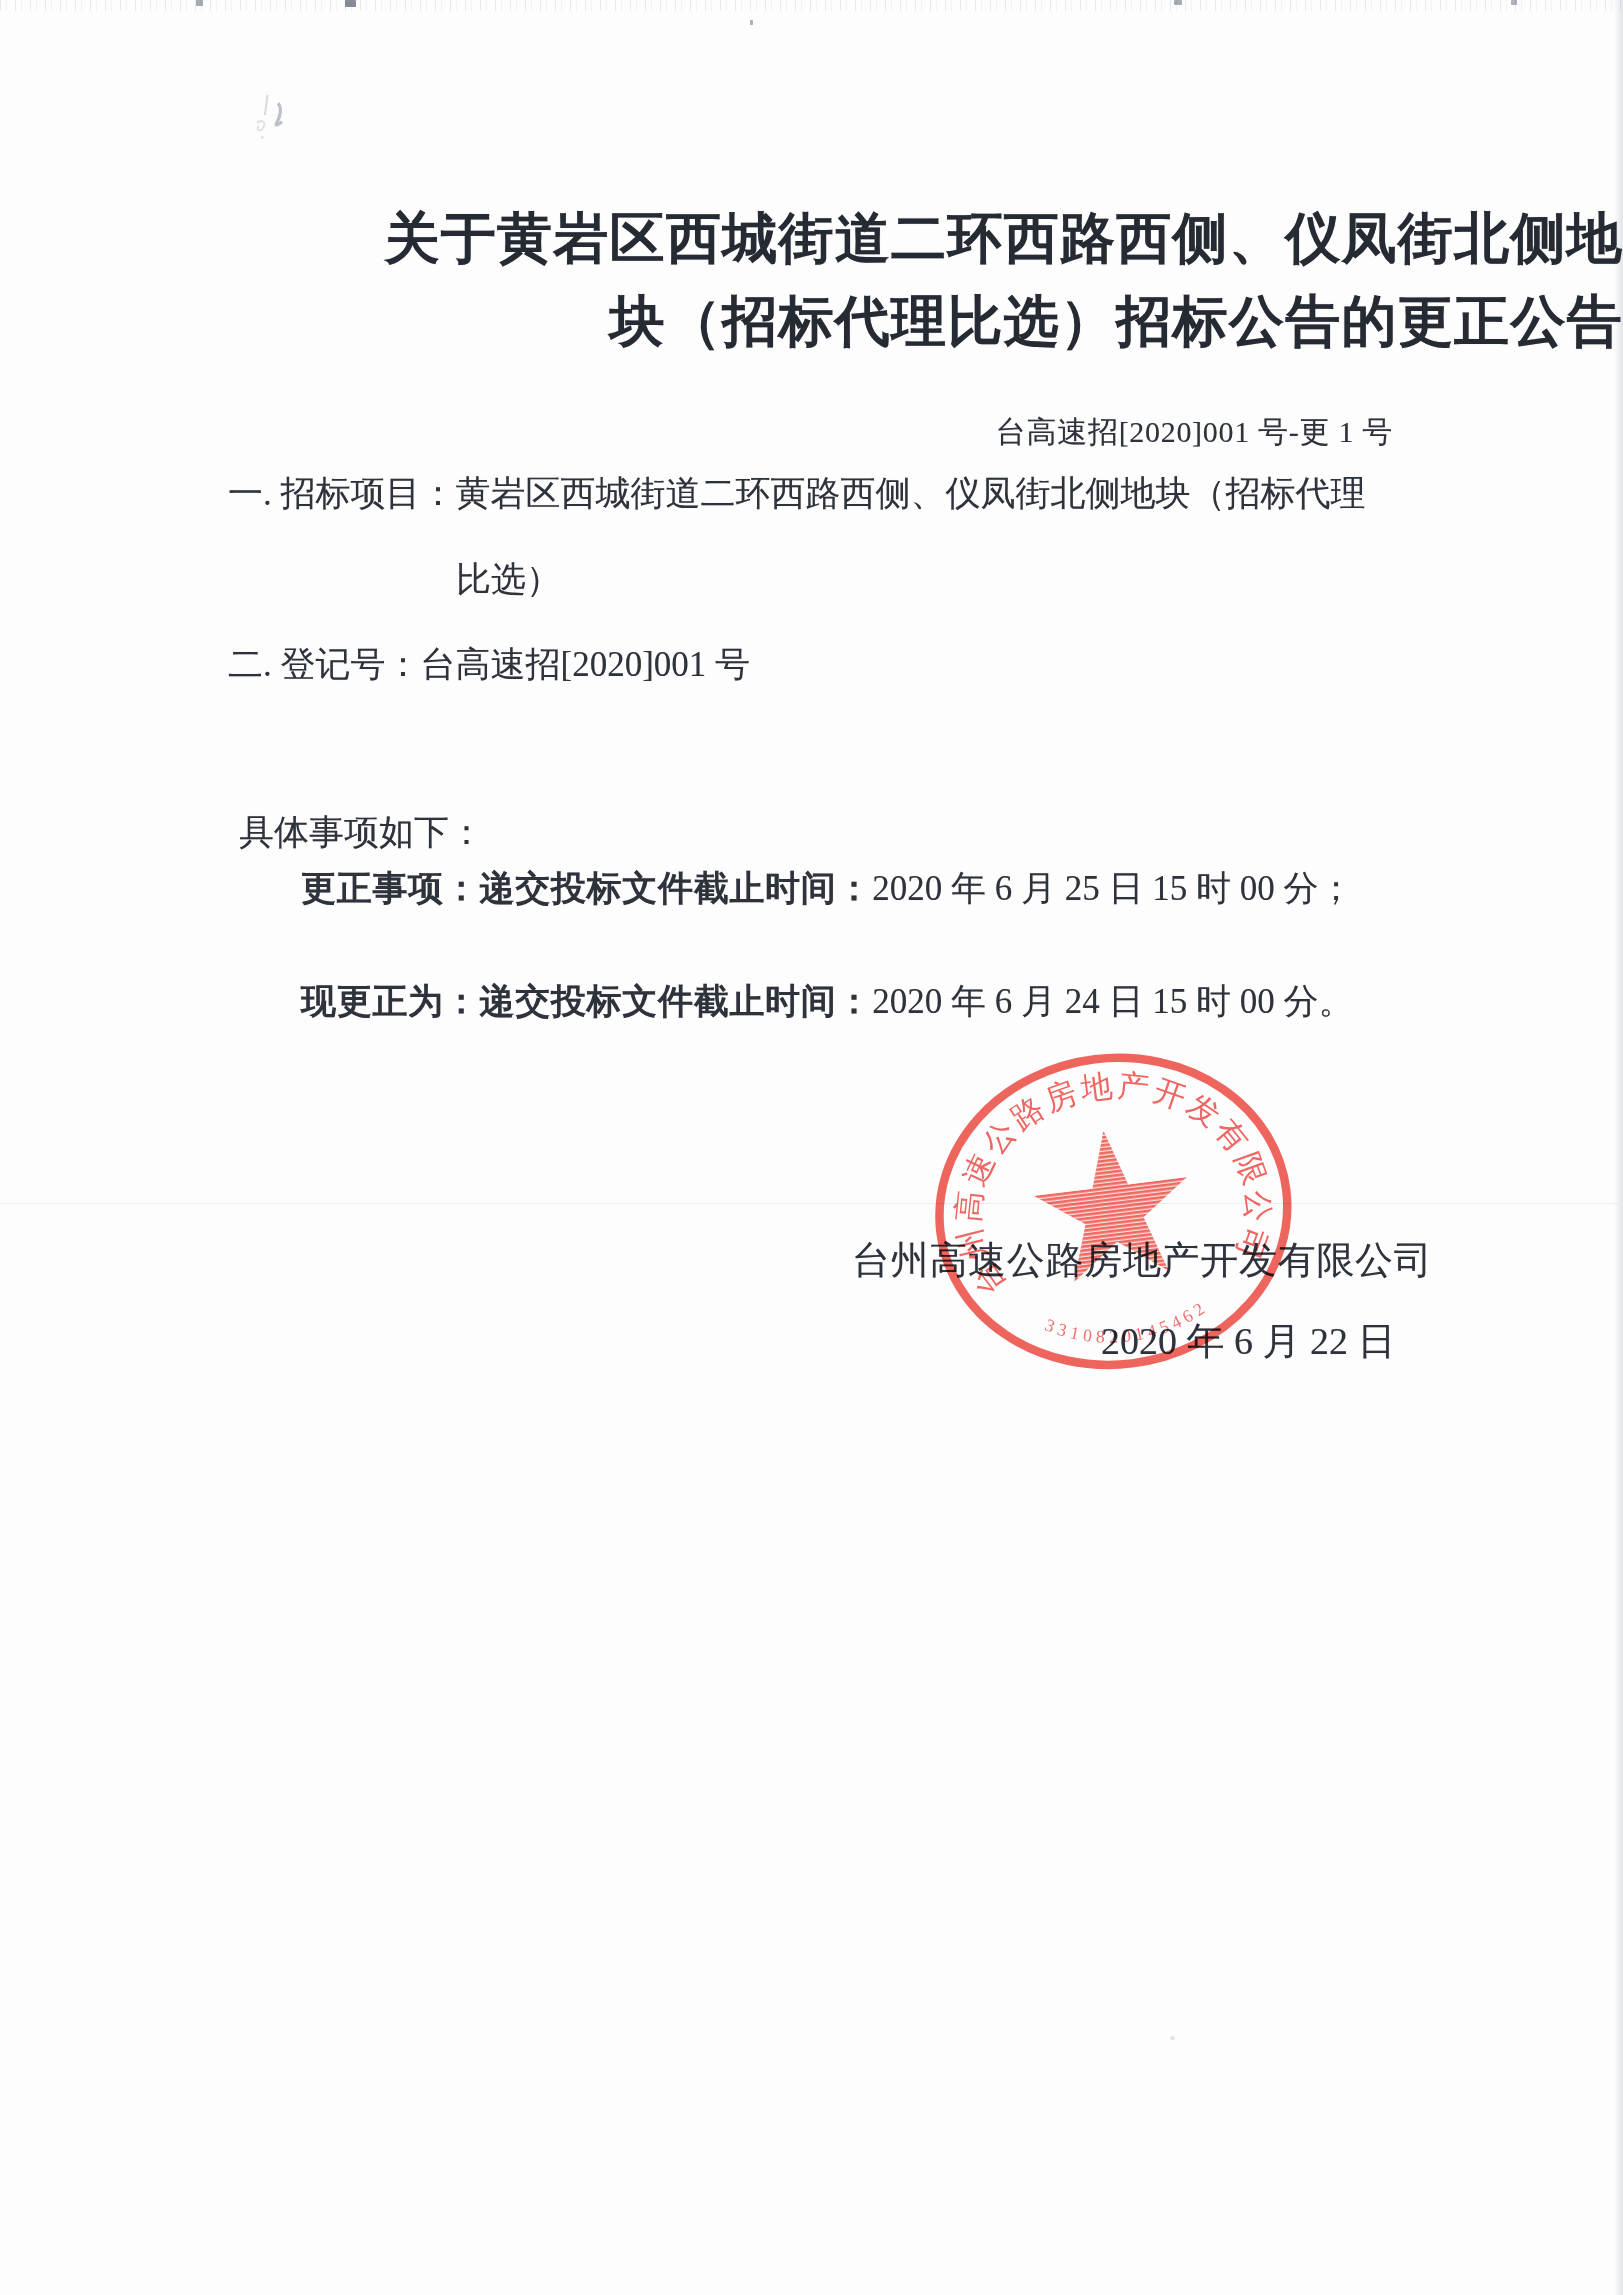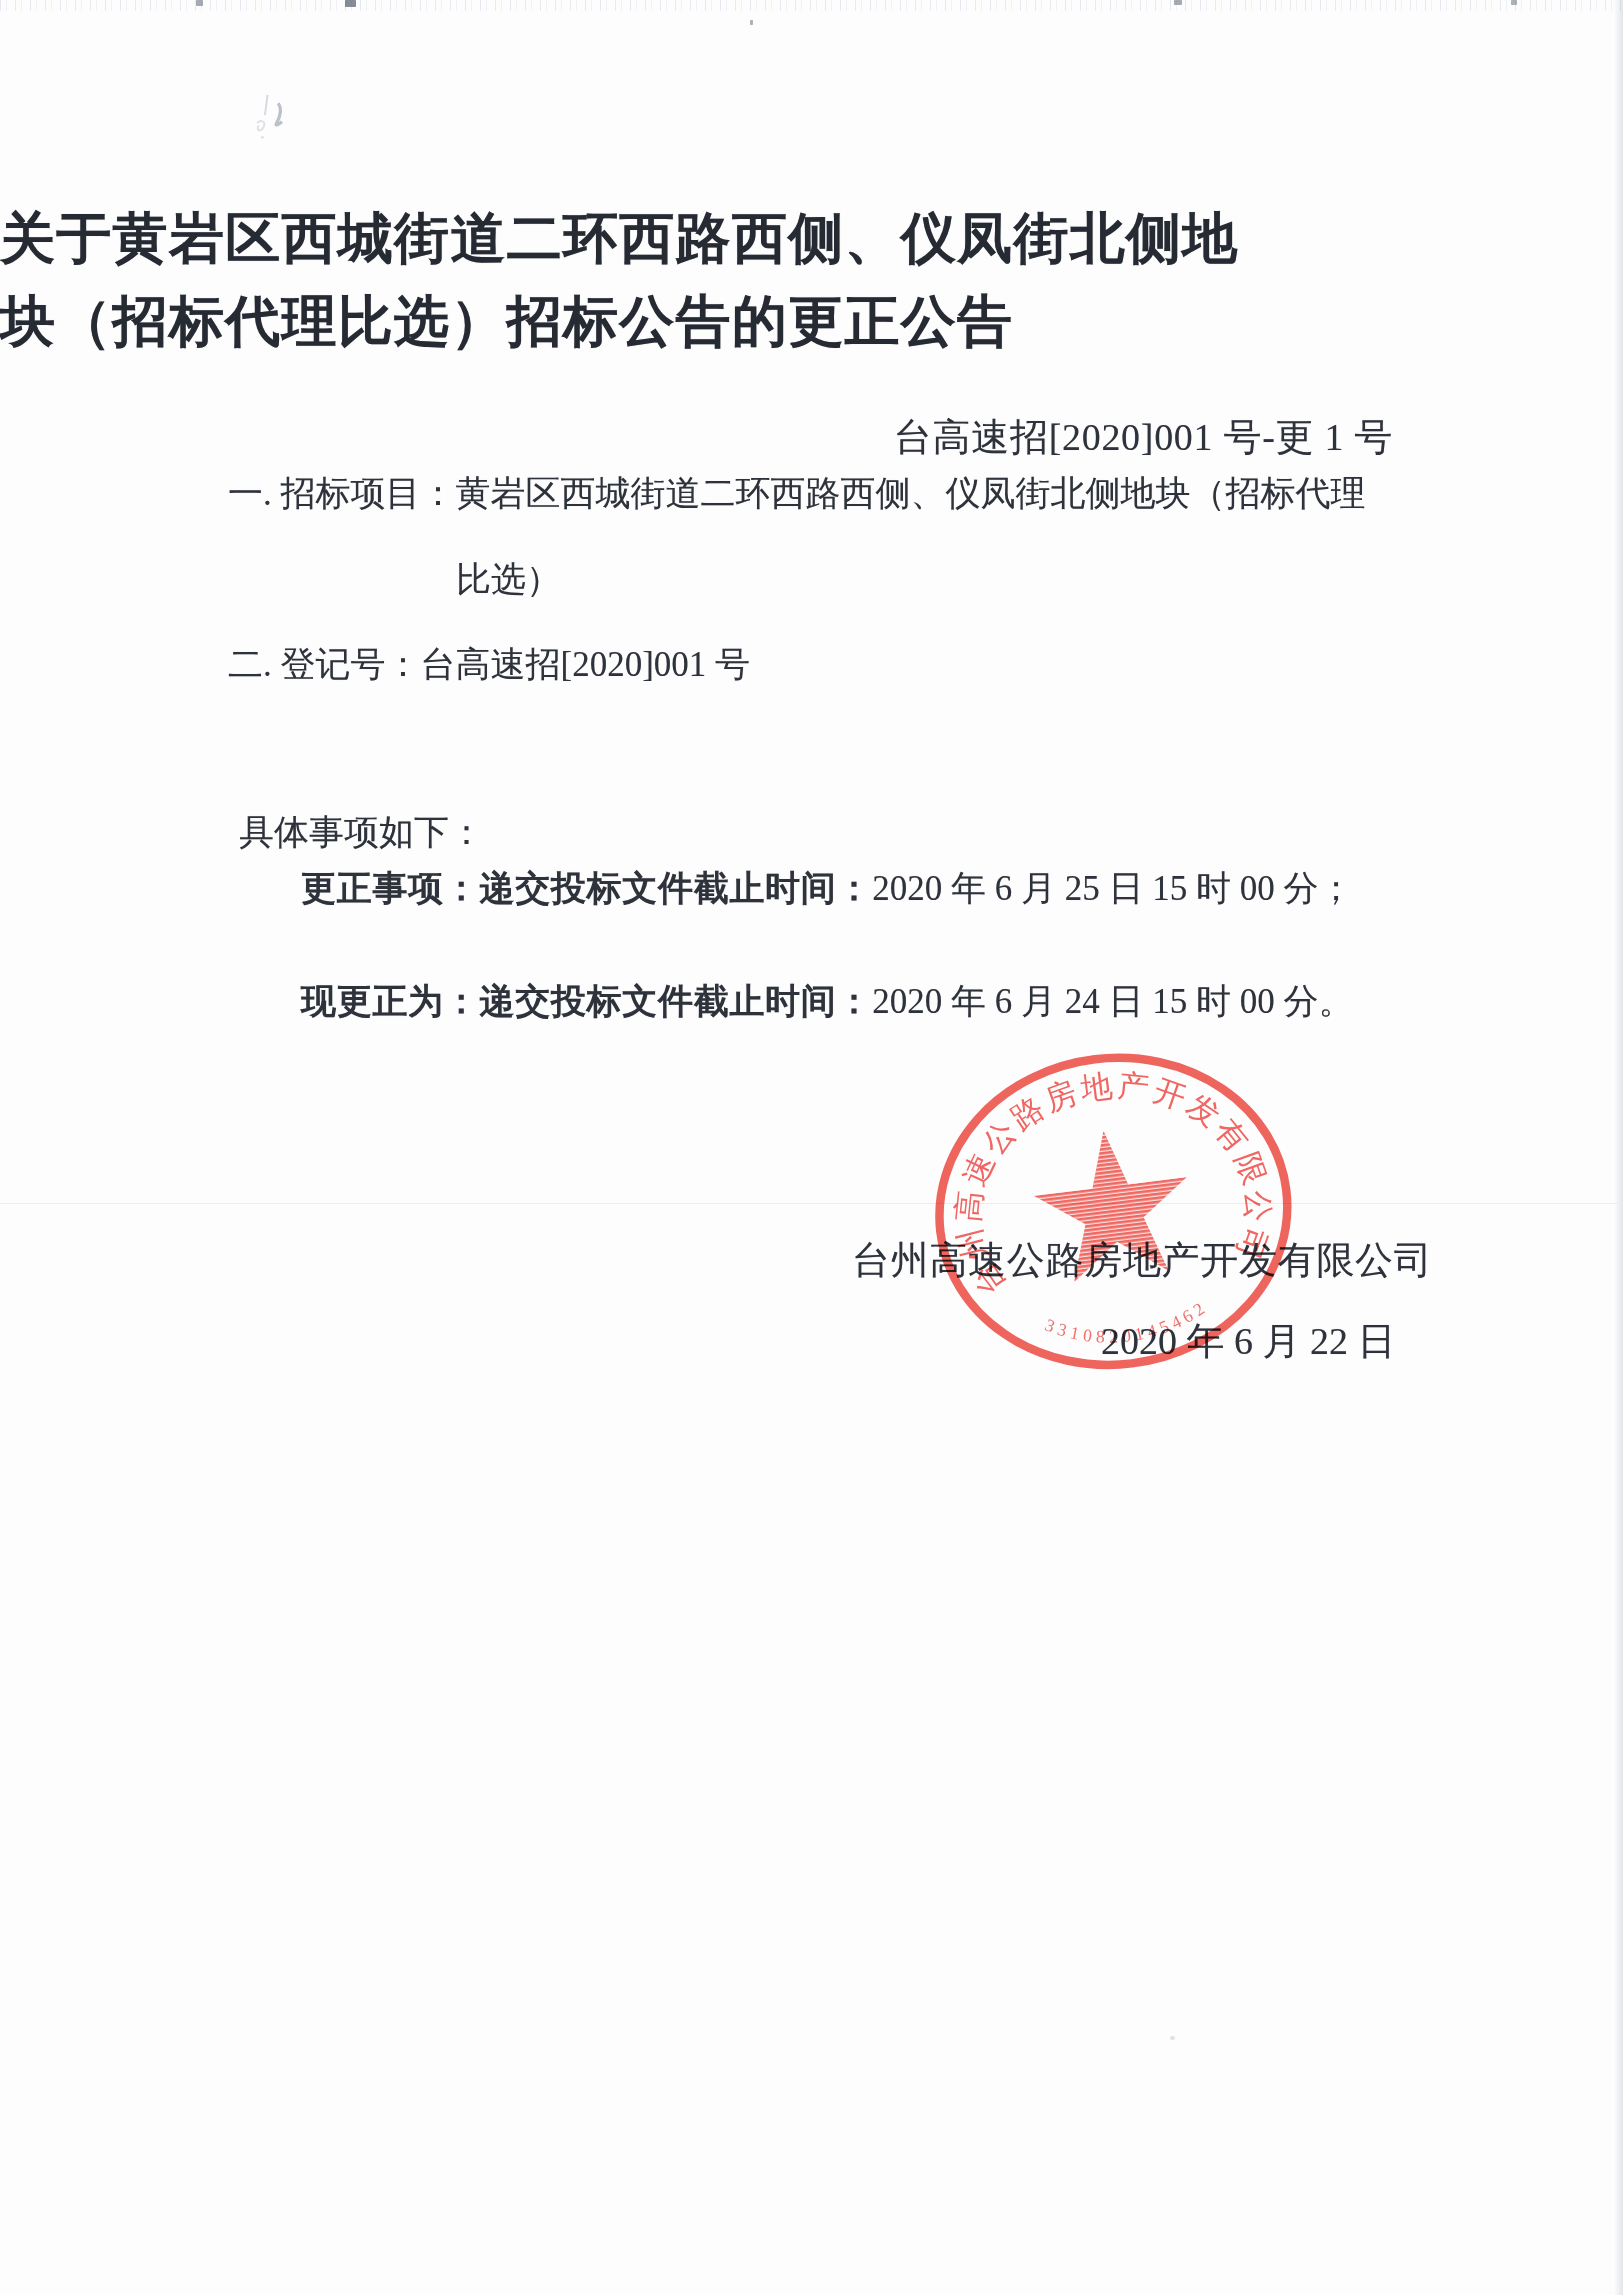--- a/index.html
+++ b/index.html
@@ -23,30 +23,30 @@
   .edge-shadow{
     position:absolute;top:0;right:0;width:9.2px;height:2295px;
     background:linear-gradient(to right, rgba(200,205,214,0), rgba(155,162,175,.55));
     opacity:.5;
   }
   .scan-line{
     position:absolute;left:0;top:1203px;width:1623px;height:1.3px;
     background:#e7ecf2;opacity:.9;
   }
   .title{
-    position:absolute;left:0;right:0;text-align:left;
+    position:absolute;left:0;right:0;text-align:right;
     font-size:55px;font-weight:700;letter-spacing:1.3px;color:#262a33;
     text-shadow:0 0 0.7px rgba(38,42,51,.45);
     white-space:nowrap;
   }
   .t1{top:202px;}
   .t2{top:285px;}
   .docnum{
     position:absolute;top:412px;right:230px;
-    font-size:38px;letter-spacing:0.7px;white-space:nowrap;
+    font-size:30px;letter-spacing:0.7px;white-space:nowrap;
     text-shadow:0 0 0.7px rgba(46,50,59,.35);
   }
   .bodyline{
     position:absolute;font-size:35px;white-space:nowrap;
     text-shadow:0 0 0.7px rgba(46,50,59,.3);
   }
   .l-item1{left:228px;top:470px;}
   .l-cont1{left:456px;top:556px;}
   .l-item2{left:228px;top:641px;}
   .l-item3{left:228px;top:725px;}

